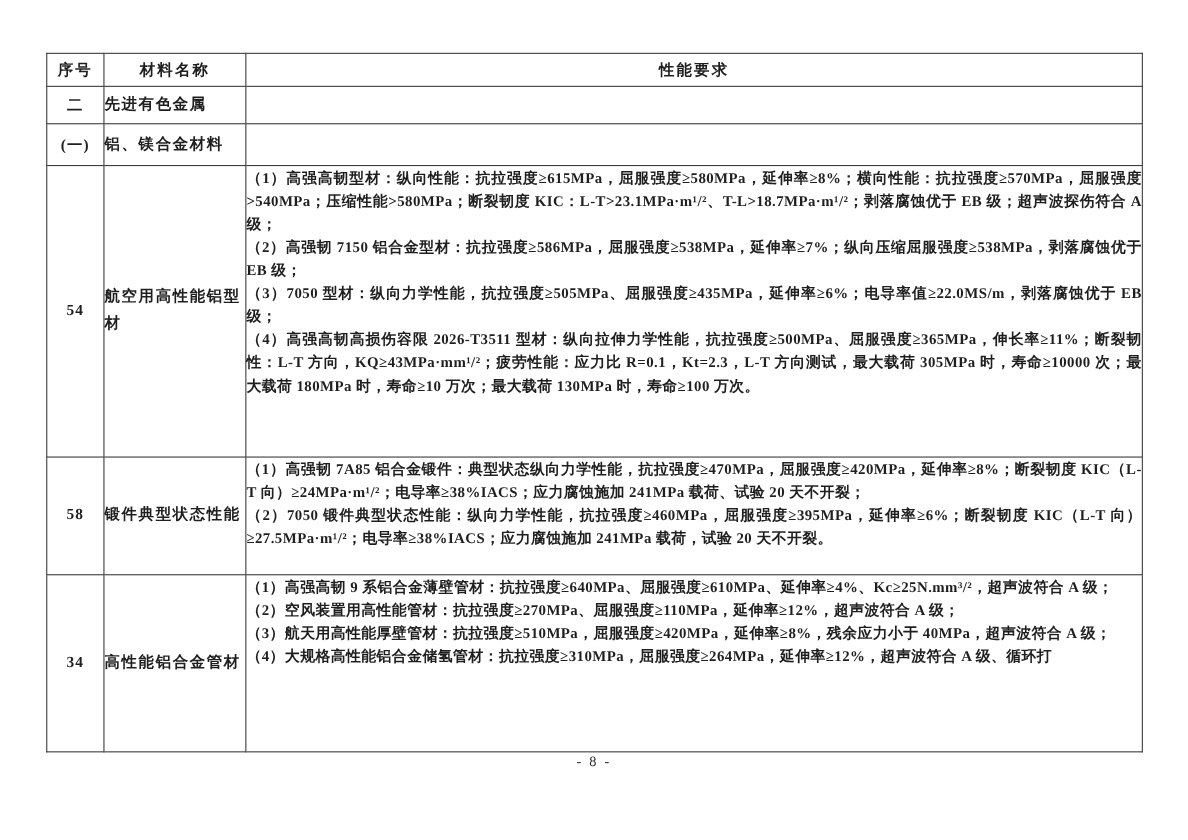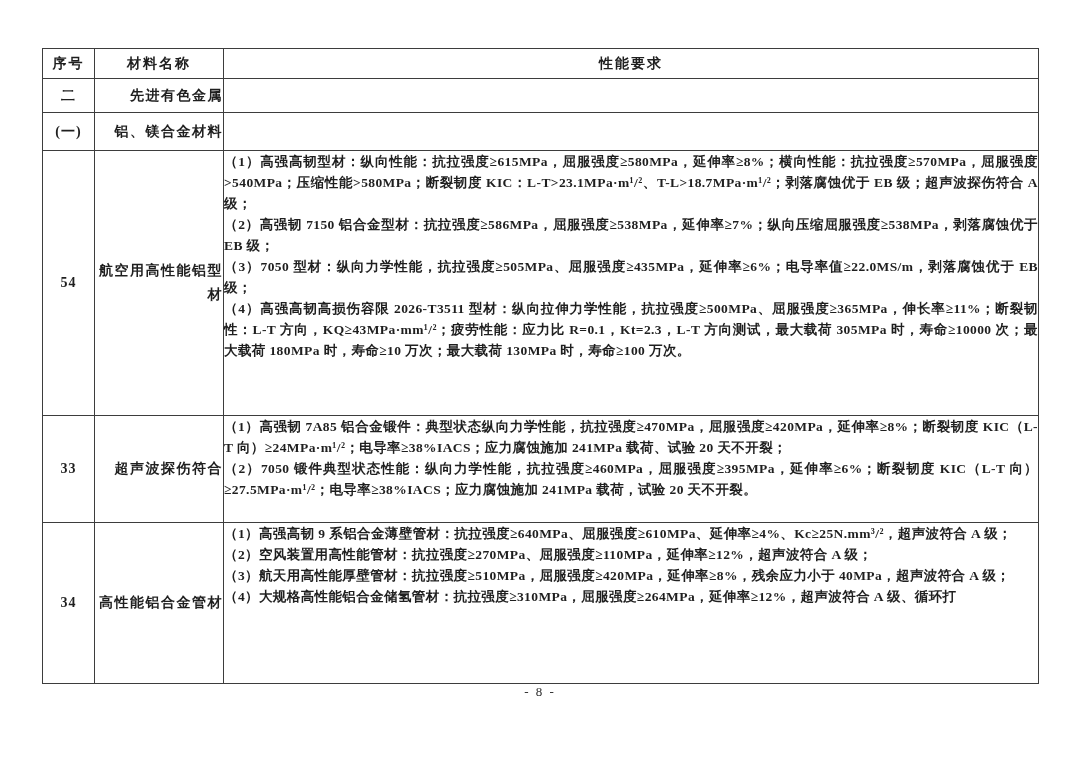--- a/index.html
+++ b/index.html
@@ -37,21 +37,21 @@
     text-align: center;
     vertical-align: middle;
   }
   td.no-cell {
     text-align: center;
     vertical-align: middle;
     font-size: 14px;
     letter-spacing: 1px;
   }
   td.name-cell {
-    text-align: right;
+    text-align: left;
     vertical-align: middle;
     font-size: 14px;
     letter-spacing: 1.5px;
     padding: 3px 6px 3px 7px;
     line-height: 24px;
   }
   td.req-cell {
     vertical-align: top;
     text-align: justify;
     font-size: 13.5px;
@@ -107,22 +107,22 @@
         <td class="no-cell">54</td>
         <td class="name-cell">航空用高性能铝型材</td>
         <td class="req-cell">
           <p>（1）高强高韧型材：纵向性能：抗拉强度≥615MPa，屈服强度≥580MPa，延伸率≥8%；横向性能：抗拉强度≥570MPa，屈服强度&gt;540MPa；压缩性能&gt;580MPa；断裂韧度 KIC：L-T&gt;23.1MPa·m¹/²、T-L&gt;18.7MPa·m¹/²；剥落腐蚀优于 EB 级；超声波探伤符合 A 级；</p>
           <p>（2）高强韧 7150 铝合金型材：抗拉强度≥586MPa，屈服强度≥538MPa，延伸率≥7%；纵向压缩屈服强度≥538MPa，剥落腐蚀优于 EB 级；</p>
           <p>（3）7050 型材：纵向力学性能，抗拉强度≥505MPa、屈服强度≥435MPa，延伸率≥6%；电导率值≥22.0MS/m，剥落腐蚀优于 EB 级；</p>
           <p>（4）高强高韧高损伤容限 2026-T3511 型材：纵向拉伸力学性能，抗拉强度≥500MPa、屈服强度≥365MPa，伸长率≥11%；断裂韧性：L-T 方向，KQ≥43MPa·mm¹/²；疲劳性能：应力比 R=0.1，Kt=2.3，L-T 方向测试，最大载荷 305MPa 时，寿命≥10000 次；最大载荷 180MPa 时，寿命≥10 万次；最大载荷 130MPa 时，寿命≥100 万次。</p>
         </td>
       </tr>
       <tr style="height:107px">
-        <td class="no-cell">33</td>
-        <td class="name-cell">超声波探伤符合</td>
+        <td class="no-cell">58</td>
+        <td class="name-cell">锻件典型状态性能</td>
         <td class="req-cell">
           <p>（1）高强韧 7A85 铝合金锻件：典型状态纵向力学性能，抗拉强度≥470MPa，屈服强度≥420MPa，延伸率≥8%；断裂韧度 KIC（L-T 向）≥24MPa·m¹/²；电导率≥38%IACS；应力腐蚀施加 241MPa 载荷、试验 20 天不开裂；</p>
           <p>（2）7050 锻件典型状态性能：纵向力学性能，抗拉强度≥460MPa，屈服强度≥395MPa，延伸率≥6%；断裂韧度 KIC（L-T 向）≥27.5MPa·m¹/²；电导率≥38%IACS；应力腐蚀施加 241MPa 载荷，试验 20 天不开裂。</p>
         </td>
       </tr>
       <tr style="height:161px">
         <td class="no-cell">34</td>
         <td class="name-cell">高性能铝合金管材</td>
         <td class="req-cell">
           <p>（1）高强高韧 9 系铝合金薄壁管材：抗拉强度≥640MPa、屈服强度≥610MPa、延伸率≥4%、Kc≥25N.mm³/²，超声波符合 A 级；</p>

